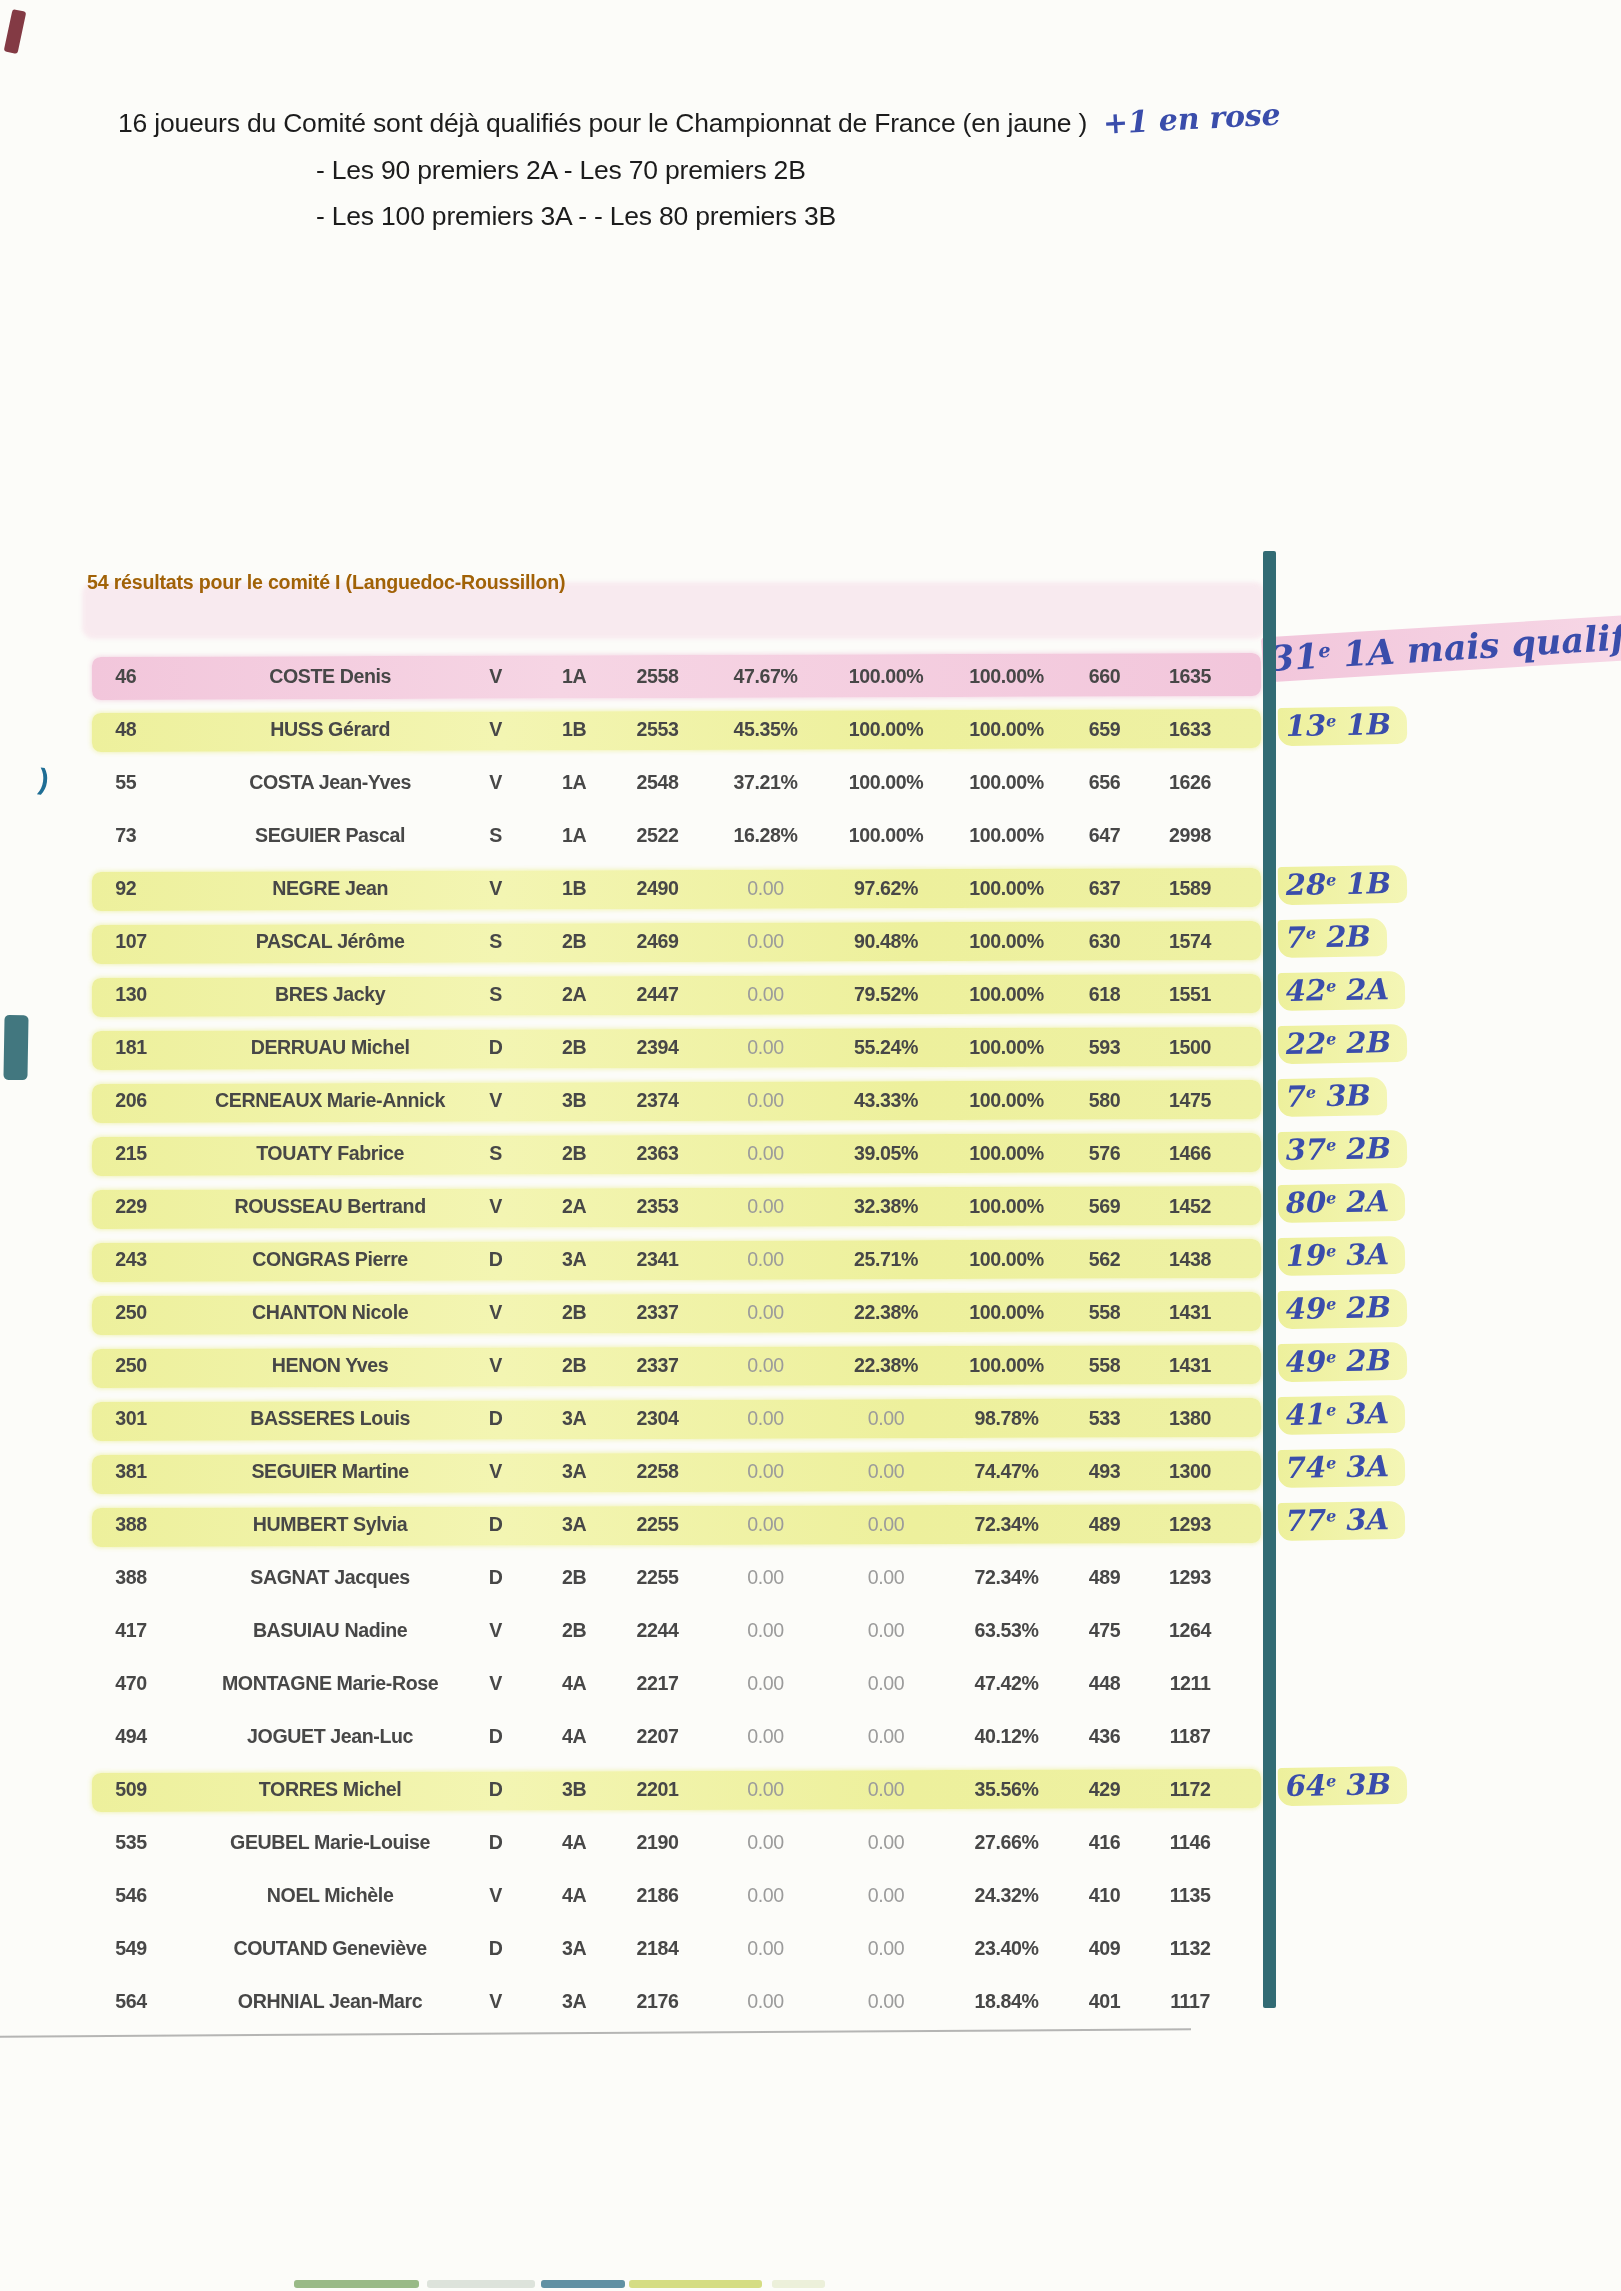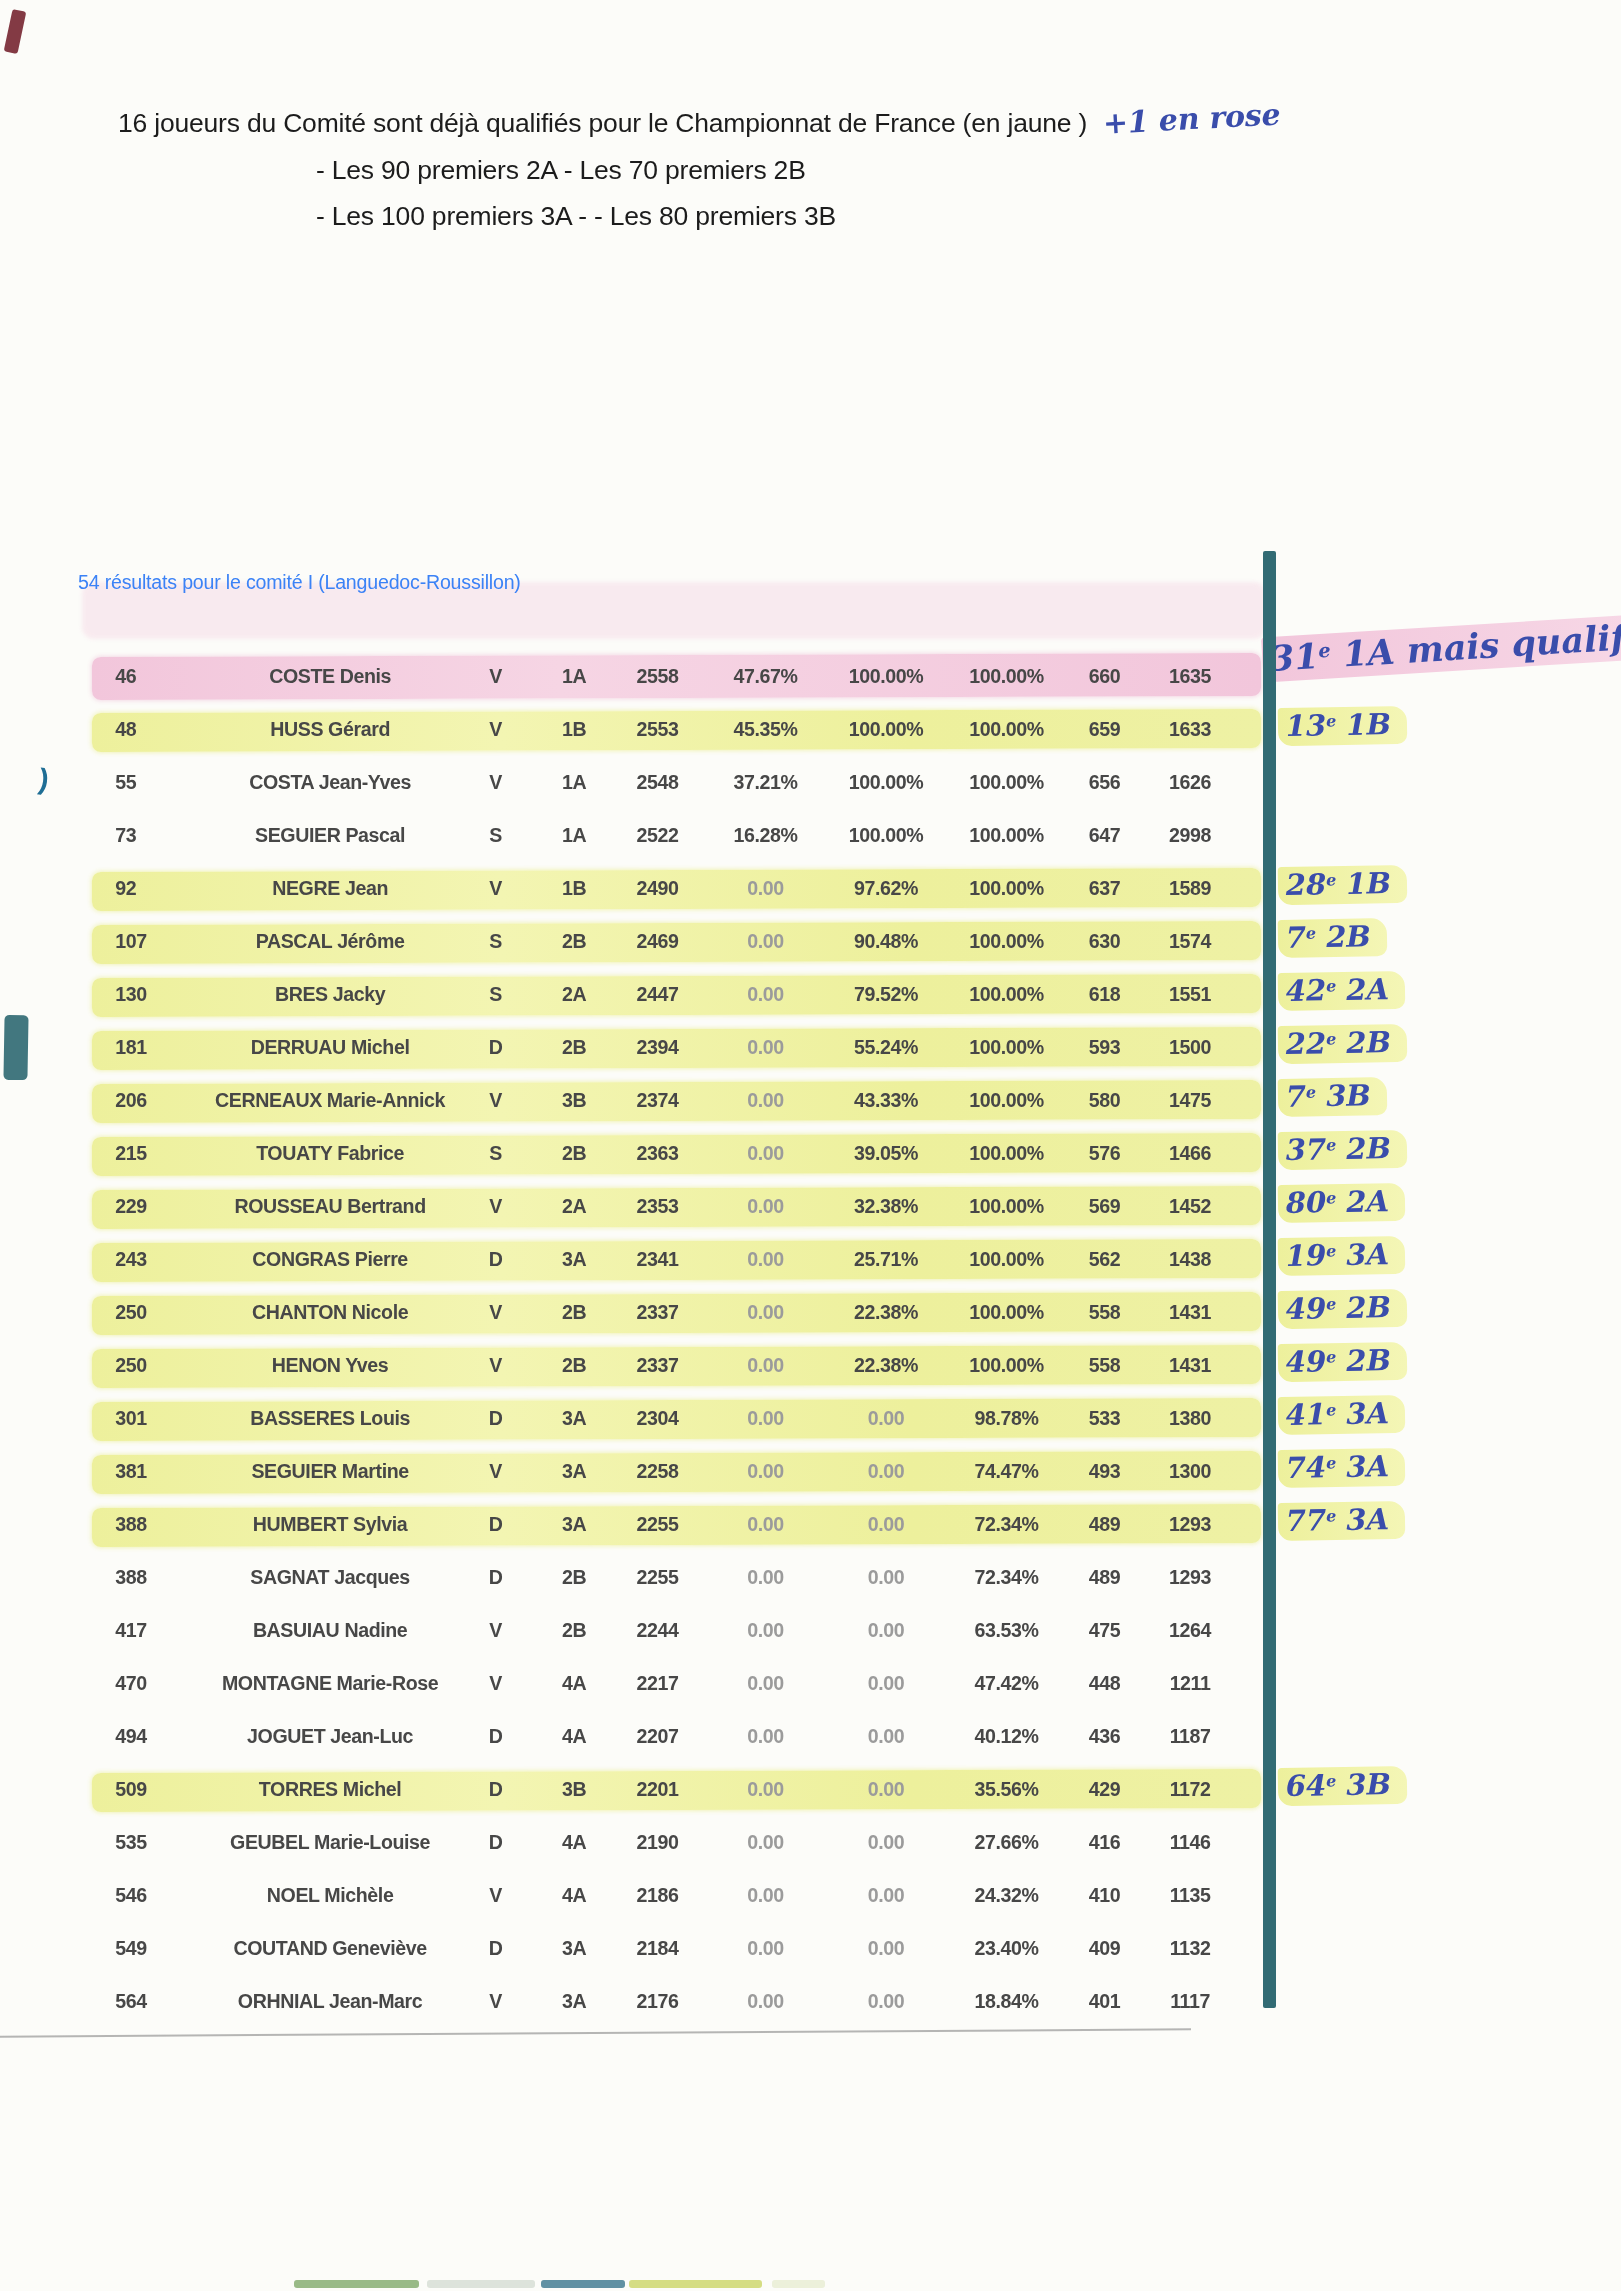--- a/index.html
+++ b/index.html
@@ -21,34 +21,34 @@
   
   .hdr{position:absolute;left:118px;top:106px;width:1235px;color:#1c1c1c}
   .h-line{font-size:26.5px;margin-bottom:15.7px;letter-spacing:-0.2px;line-height:31px}
   .b{font-weight:normal}
   .indent{padding-left:198px}
   .ink{font-family:"DejaVu Serif",serif;font-style:italic;font-weight:bold;color:var(--ink-blue,#3a4dab)}
   .ink-line1{display:inline-block;margin-left:15.7px;font-size:30px;transform:rotate(-3deg) translateY(-2.9px)}
 
   
   .table{position:absolute;left:74px;top:549px;width:1196px}
-  .t-title{position:absolute;top:21.6px;left:4px;font-size:19.6px;font-weight:normal;color:#3b82f6;letter-spacing:-0.2px}
+  .t-title{position:absolute;top:21.6px;left:13px;font-size:19.6px;font-weight:bold;color:#a16207;letter-spacing:-0.2px}
   .band-wash{position:absolute;top:33px;left:7.8px;width:1184px;height:57px;background:var(--highlight-rose,#f2c6db);opacity:.32;border-radius:11.8px;filter:blur(2px)}
   .teal-bar{position:absolute;left:1189px;top:2px;width:12.7px;height:1457px;background:var(--teal-bar,#326b74);border-radius:2px}
   .bottom-line{position:absolute;top:1483px;left:-74px;width:1191px;height:2px;background:#8f8f8f;opacity:.65;transform:rotate(-.35deg)}
   #rows{position:absolute;top:101px;left:0;width:1196px}
   .row{position:relative;height:53px}
   .band{position:absolute;left:17.6px;top:7.8px;width:1169px;height:39px;border-radius:8.8px;transform:rotate(-.2deg)}
   .band.jaune{background:linear-gradient(90deg,var(--highlight-jaune,#edf09c),#f3f5b2 35%,var(--highlight-jaune,#edf09c) 70%,#eef1a4);box-shadow:0 0 4.9px rgba(235,238,150,.9)}
   .band.rose{top:4.9px;height:43px;background:linear-gradient(90deg,var(--highlight-rose,#f2c6db),#f6d5e4 40%,var(--highlight-rose,#f2c6db));box-shadow:0 0 4.9px rgba(240,198,219,.9)}
   .cells{position:absolute;left:19.6px;top:0;height:53px;width:1142px;display:grid;grid-template-columns:74px 284px 88px 69px 98px 118px 123px 118px 78px 93px;align-items:center}
   .cell{font-size:19.6px;font-weight:bold;color:#474747;letter-spacing:-0.4px;text-align:center}
   .c-rank{text-align:left;padding-left:21.6px}
   .c-name{text-align:center;padding-left:41px;white-space:nowrap}
-  .cell.muted{color:var(--muted,#9b9b9b);font-weight:bold}
+  .cell.muted{color:var(--muted,#9b9b9b);font-weight:normal}
 
   
   .note{position:absolute;left:1204px;top:3.9px;white-space:nowrap;font-family:"DejaVu Serif",serif;font-style:italic;font-weight:bold;color:var(--ink-blue,#3a4dab);font-size:29px;transform:rotate(-1deg)}
   .note .note-bg{display:inline-block;padding:1px 15.7px 2.9px 7.8px;border-radius:3.9px 15.7px 9.8px 13.7px}
   .note.jaune .note-bg{background:linear-gradient(90deg,var(--highlight-jaune,#edf09c),#f4f6b6)}
   .note.rose .note-bg{background:linear-gradient(90deg,var(--highlight-rose,#f2c6db),#f7d9e7)}
   .note.large{left:1188px;top:-25.5px;font-size:35px;transform:rotate(-3.5deg)}
   .n-sup{font-size:.55em;vertical-align:.55em}
 
   

